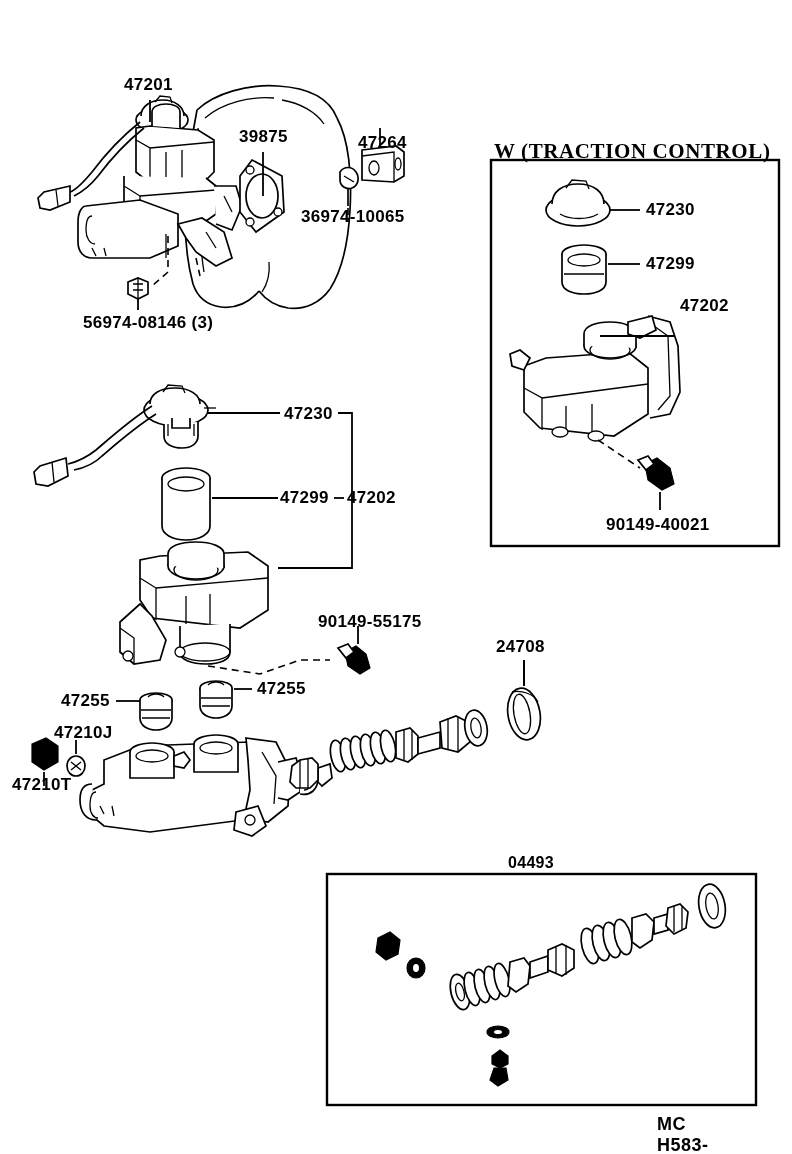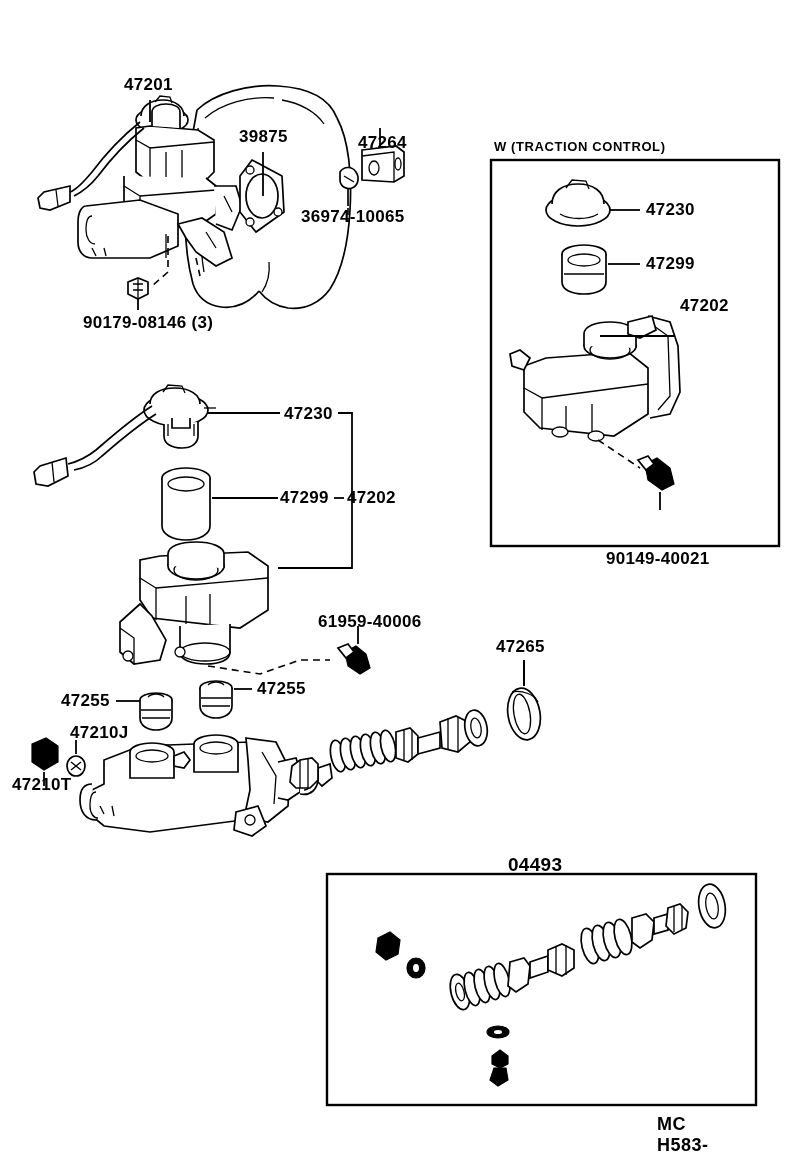--- a/index.html
+++ b/index.html
@@ -2,23 +2,23 @@
 <html><head>
 <meta charset="utf-8">
 <title>Parts Diagram</title>
 <style>
   html,body{margin:0;padding:0;background:#ffffff;}
   body{width:792px;height:1154px;position:relative;overflow:hidden;
        font-family:"Liberation Sans","DejaVu Sans",sans-serif;color:#000;}
   #sheet{position:absolute;left:0;top:0;width:680px;height:1154px;}
   .lbl{position:absolute;font-weight:bold;font-size:17px;letter-spacing:0.3px;
        white-space:nowrap;line-height:1;color:#000;}
-  .lbl.big{font-size:19px;}
-  .boxtitle{position:absolute;font-weight:bold;font-size:13px;white-space:nowrap;
-            letter-spacing:0.6px;}
+  .lbl.big{font-size:16px;}
+  .boxtitle{position:absolute;font-weight:bold;font-size:21px;white-space:nowrap;
+            letter-spacing:0.6px;font-family:Liberation Serif, serif;}
   .footer{position:absolute;font-weight:bold;font-size:18px;letter-spacing:0.5px;}
   svg{position:absolute;left:0;top:0;}
   .frame{fill:none;stroke:#000;stroke-width:2.4;}
   .ln{fill:none;stroke:#000;stroke-width:1.7;}
   .lnthin{fill:none;stroke:#000;stroke-width:1.3;}
   .lead{fill:none;stroke:#000;stroke-width:1.8;}
   .dash{fill:none;stroke:#000;stroke-width:1.6;stroke-dasharray:7 5;}
   .solidfill{fill:#000;stroke:#000;stroke-width:1.2;}
   .wht{fill:#fff;stroke:#000;stroke-width:1.7;}
   .whtthin{fill:#fff;stroke:#000;stroke-width:1.3;}
@@ -356,47 +356,47 @@
   </svg>
 
   <div class="lbl" style="left:124px;top:76px;">47201</div>
 
   <div class="lbl" style="left:239px;top:128px;">39875</div>
 
   <div class="lbl" style="left:358px;top:114px;margin-top:20px;">47264</div>
 
   <div class="lbl" style="left:301px;top:208px;">36974-10065</div>
 
-  <div class="lbl" style="left:83px;top:314px;">90179-08146 (3)</div>
+  <div class="lbl" style="left:83px;top:314px;">56974-08146 (3)</div>
 
   <div class="lbl" style="left:284px;top:405px;">47230</div>
 
   <div class="lbl" style="left:280px;top:489px;">47299</div>
 
   <div class="lbl" style="left:347px;top:489px;">47202</div>
 
-  <div class="lbl" style="left:318px;top:613px;">61959-40006</div>
+  <div class="lbl" style="left:318px;top:613px;">90149-55175</div>
 
   <div class="lbl" style="left:61px;top:692px;">47255</div>
 
   <div class="lbl" style="left:257px;top:680px;">47255</div>
 
-  <div class="lbl" style="left:54px;top:724px;margin-left:16px;">47210J</div>
+  <div class="lbl" style="left:54px;top:724px;">47210J</div>
 
   <div class="lbl" style="left:12px;top:776px;">47210T</div>
 
-  <div class="lbl" style="left:496px;top:638px;">47265</div>
+  <div class="lbl" style="left:496px;top:638px;">24708</div>
 
   <div class="boxtitle" style="left:494px;top:139px;">W (TRACTION  CONTROL)</div>
 
   <div class="lbl" style="left:646px;top:201px;">47230</div>
 
   <div class="lbl" style="left:646px;top:255px;">47299</div>
 
   <div class="lbl" style="left:680px;top:297px;">47202</div>
 
-  <div class="lbl" style="left:606px;top:550px;text-align:center;">90149-40021</div>
+  <div class="lbl" style="left:606px;top:516px;text-align:center;">90149-40021</div>
 
   <div class="lbl big" style="left:508px;top:855px;">04493</div>
 
   <div class="footer" style="left:657px;top:1114px;">MC H583-A</div>
 
 </div>
 
 </body></html>

